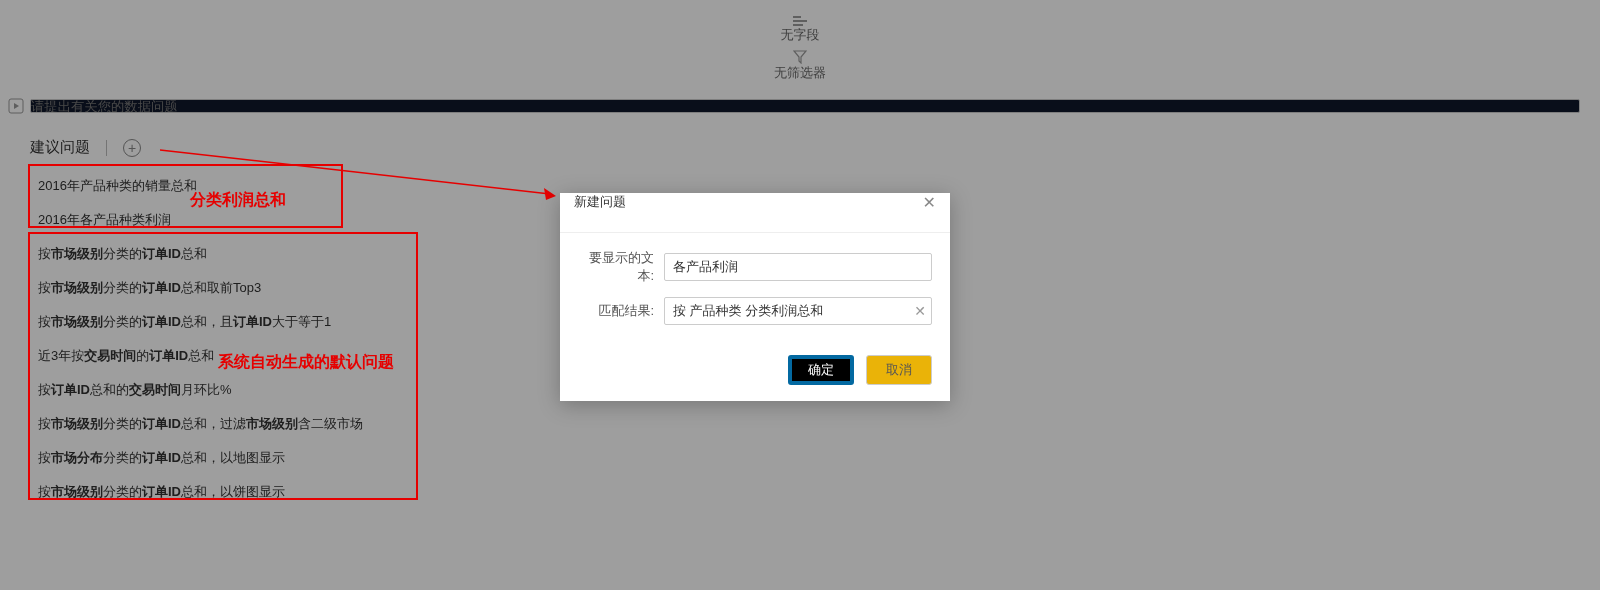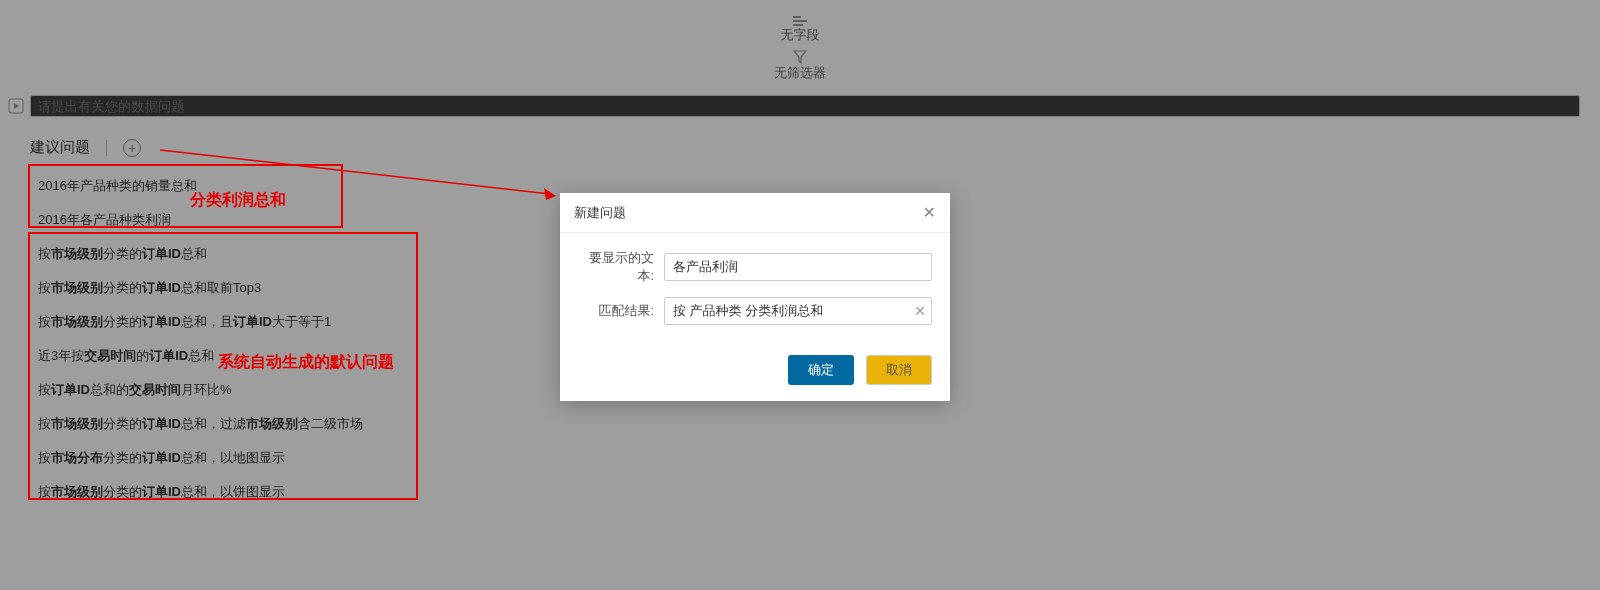--- a/index.html
+++ b/index.html
@@ -6,47 +6,47 @@
   html, body { width: 1600px; height: 590px; font-family: "Microsoft YaHei", Arial, sans-serif; font-size: 13px; color: #333; background: #fff; overflow: hidden; }
   .page { width: 1600px; height: 590px; position: relative; }
   
   .grey-overlay { position: absolute; inset: 0; background: rgba(0,0,0,0.38); z-index: 10; }
   
   .row { display: flex; align-items: center; height: 34px; flex-direction: column; }
   .top-rows { padding-top: 16px; }
   .icon-cell { width: 30px; display: flex; justify-content: flex-start; align-items: center; padding-left: 8px; color: #888; }
   .label-cell { color: #666; }
   .search-row { display: flex; align-items: center; height: 36px; margin: 4px 0 14px 0; }
-  .search-input { flex: 1; height: 22px; border: 1px solid #ccc; border-radius: 2px; padding: 0 7px; margin-right: 20px; color: #999; background: #404040; }
+  .search-input { flex: 1; height: 14px; border: 1px solid #ccc; border-radius: 2px; padding: 0 0; margin-right: 20px; color: #999; background: #0f172a; }
   .section-header { display: flex; align-items: center; padding-left: 30px; margin-bottom: 12px; }
   .section-title { font-size: 15px; color: #333; font-weight: 500; text-align: center; }
   .vsep { width: 1px; height: 16px; background: #bbb; margin: 0 16px; }
   .add-btn { width: 18px; height: 18px; border: 1.2px solid #888; border-radius: 50%; display: flex; align-items: center; justify-content: center; color: #888; font-size: 14px; line-height: 1; cursor: pointer; }
   .question-list { padding-left: 38px; }
   .q-item { height: 34px; display: flex; align-items: center; font-size: 13px; color: #333; cursor: pointer; }
   .q-item b { font-weight: 700; }
   
   .anno-box { position: absolute; border: 2px solid #e60000; z-index: 20; pointer-events: none; }
   .anno-label { position: absolute; color: #e60000; font-weight: bold; font-size: 16px; z-index: 20; pointer-events: none; font-family: "SimSun","宋体",serif; }
   
   .arrow-svg { position: absolute; z-index: 20; pointer-events: none; }
   
   .modal { position: absolute; left: 560px; top: 193px; width: 390px; background: #fff; z-index: 30; box-shadow: 0 4px 20px rgba(0,0,0,0.25); }
-  .modal-header { height: 40px; display: flex; align-items: center; justify-content: space-between; padding: 0 14px; border-bottom: 1px solid #eee; }
+  .modal-header { height: 40px; display: flex; justify-content: space-between; padding: 0 14px; border-bottom: 1px solid #eee; }
   .modal-title { font-size: 13px; color: #333; }
   .modal-close { color: #888; cursor: pointer; font-size: 16px; }
   .modal-body { padding: 16px 18px 8px 18px; }
   .form-row { display: flex; align-items: center; margin-bottom: 12px; }
   .form-label { width: 86px; text-align: right; color: #555; font-size: 13px; padding-right: 10px; }
   .form-input-wrap { flex: 1; position: relative; }
   .form-input { width: 100%; height: 28px; border: 1px solid #ccc; border-radius: 2px; padding: 0 8px; font-size: 13px; color: #333; }
   .input-clear { position: absolute; right: 6px; top: 50%; transform: translateY(-50%); color: #999; cursor: pointer; font-size: 14px; }
   .modal-footer { display: flex; justify-content: flex-end; gap: 12px; padding: 10px 18px 16px 18px; }
   .btn { height: 30px; min-width: 66px; border-radius: 3px; font-size: 13px; display: flex; align-items: center; justify-content: center; cursor: pointer; }
-  .btn-primary { background: #0369a1; color: #fff; border: 4px solid #0369a1; margin-left: 8px; }
+  .btn-primary { background: #000000; color: #fff; border: 4px solid #0369a1; margin-left: 8px; }
   .btn-default { background: #eab308; color: #555; border: 1px solid #ccc; }
   svg { display: block; }
 </style>
 </head>
 <body>
 
 <div class="page">
 
   <div class="top-rows">
 

